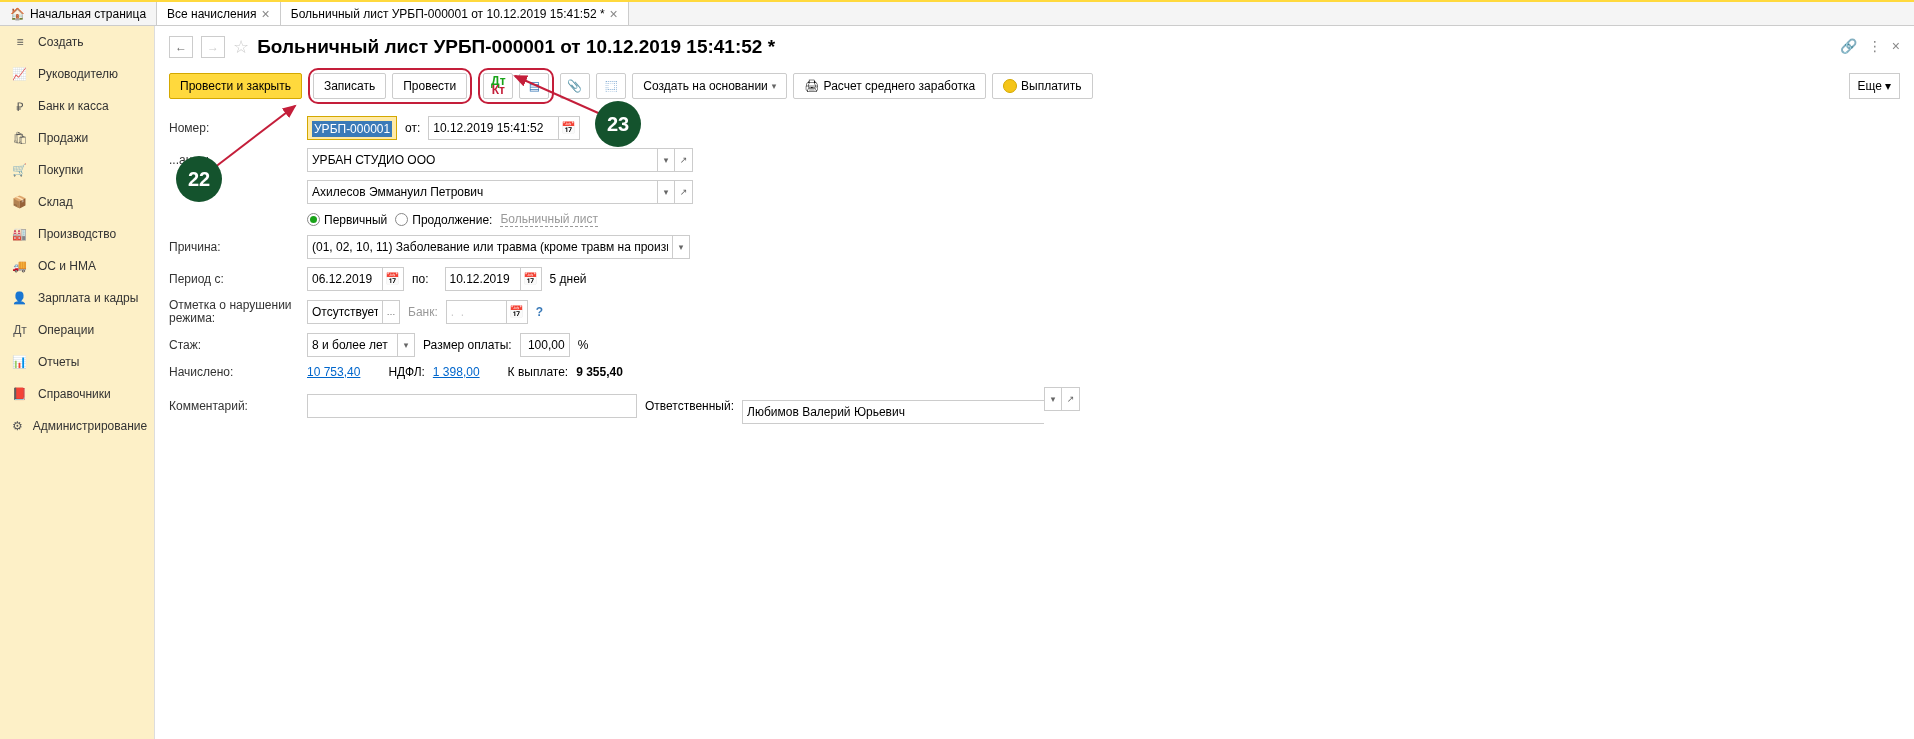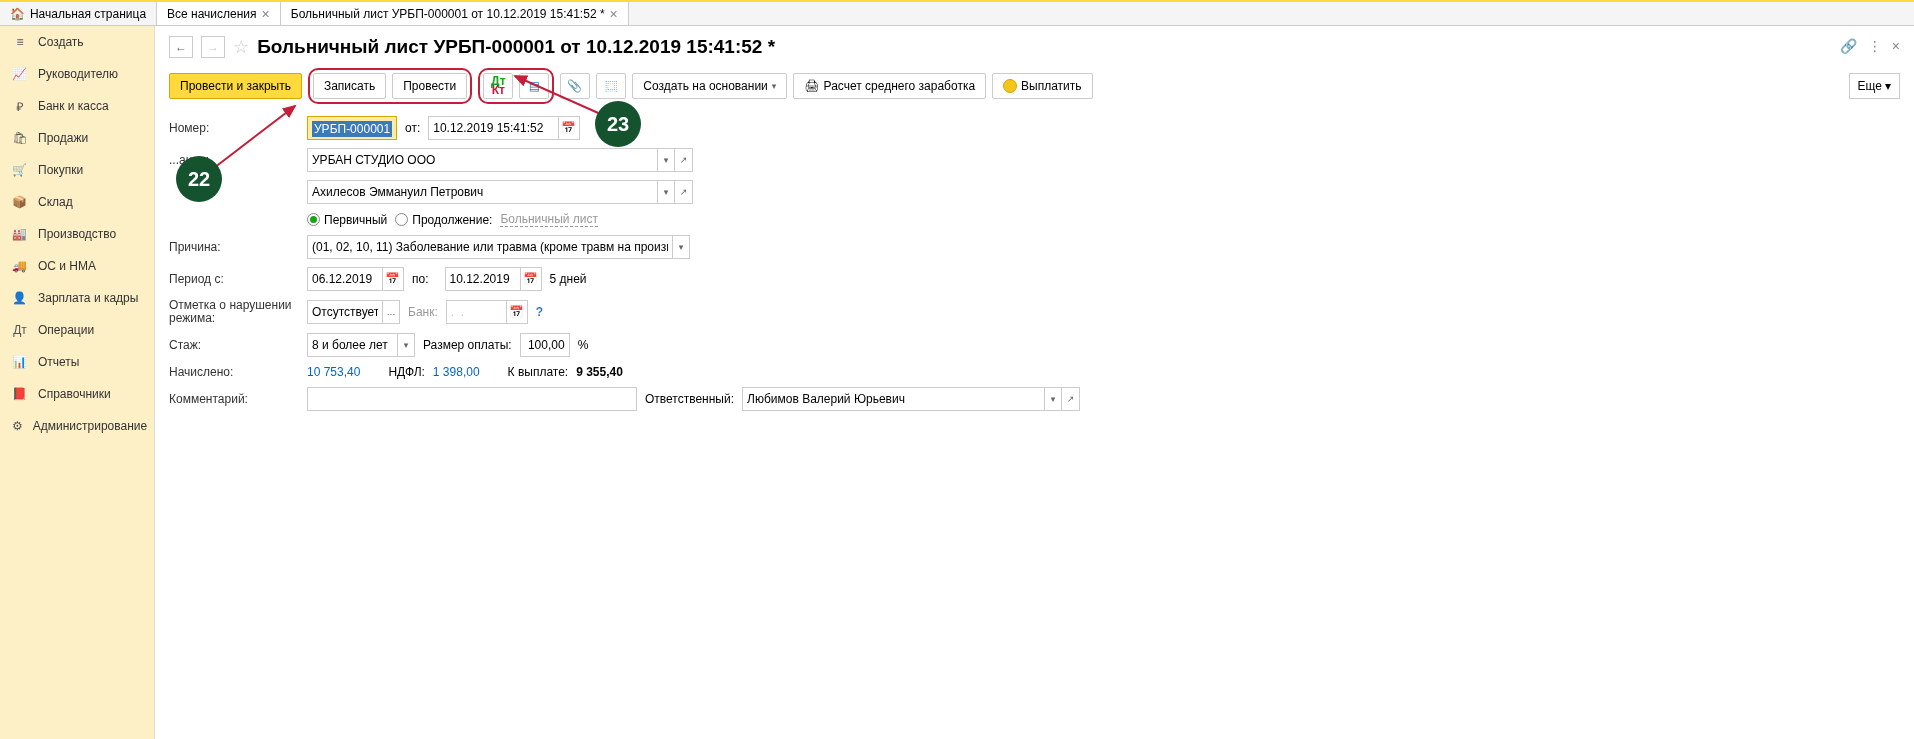--- a/index.html
+++ b/index.html
@@ -36,21 +36,21 @@
 .ddl{display:flex}
 .ddl .input{border-right:0}
 .ddl-btn{width:18px;height:24px;border:1px solid #ccc;background:#fff;display:flex;align-items:center;justify-content:center;cursor:pointer;font-size:9px;color:#666}
 .ddl-btn+.ddl-btn{border-left:0}
 .date-field{display:flex}
 .date-field .input{width:120px;border-right:0}
 .date-btn{width:22px;height:24px;border:1px solid #ccc;background:#fff;display:flex;align-items:center;justify-content:center;cursor:pointer}
 .radio{display:flex;align-items:center;gap:4px;cursor:pointer}
 .radio-dot{width:13px;height:13px;border:1px solid #888;border-radius:50%;display:flex;align-items:center;justify-content:center}
 .radio-dot.on::after{content:"";width:7px;height:7px;background:#19a319;border-radius:50%}
-.link{color:#0066cc;cursor:pointer}
+.link{color:#0066cc;text-decoration:underline;cursor:pointer}
 .link.dotted{text-decoration:none;border-bottom:1px dashed #999;color:#999}
 .coin{width:14px;height:14px;background:#f5c518;border-radius:50%;border:1px solid #d4a800;display:inline-block}
 .callout{position:absolute;width:46px;height:46px;background:#14532d;border-radius:50%;display:flex;align-items:center;justify-content:center;color:#fff;font-size:20px;font-weight:bold;z-index:10}
 svg.arrow{position:absolute;z-index:9;pointer-events:none}
 .dtkt{font-size:9px;line-height:8px;font-weight:bold}
 .dtkt .dt{color:#19a319}
 .dtkt .kt{color:#c41e3a}
 .help{color:#3a7ab8;cursor:pointer;font-weight:bold}
 </style>
 </head>
@@ -274,21 +274,21 @@
         <span class="link">1 398,00</span>
         <span style="margin-left:20px">К выплате:</span>
         <b>9 355,40</b>
       </div>
 
       <div class="row">
         <span class="label">Комментарий:</span>
         <input class="input" style="width: 330px;">
         <span>Ответственный:</span>
         <div class="ddl">
-            <input class="input" style="width: 302px;" value="Любимов Валерий Юрьевич">
+            <input class="input" style="width: 302px; margin-top: 13px;" value="Любимов Валерий Юрьевич">
             <div class="ddl-btn">▾</div>
             <div class="ddl-btn">↗</div>
           </div>
       </div>
     </div>
 
     <div class="callout" style="left:21px;top:130px">22</div>
     <div class="callout" style="left:440px;top:75px">23</div>
     <svg class="arrow" style="left:40px;top:70px" width="120" height="90">
         <defs>

